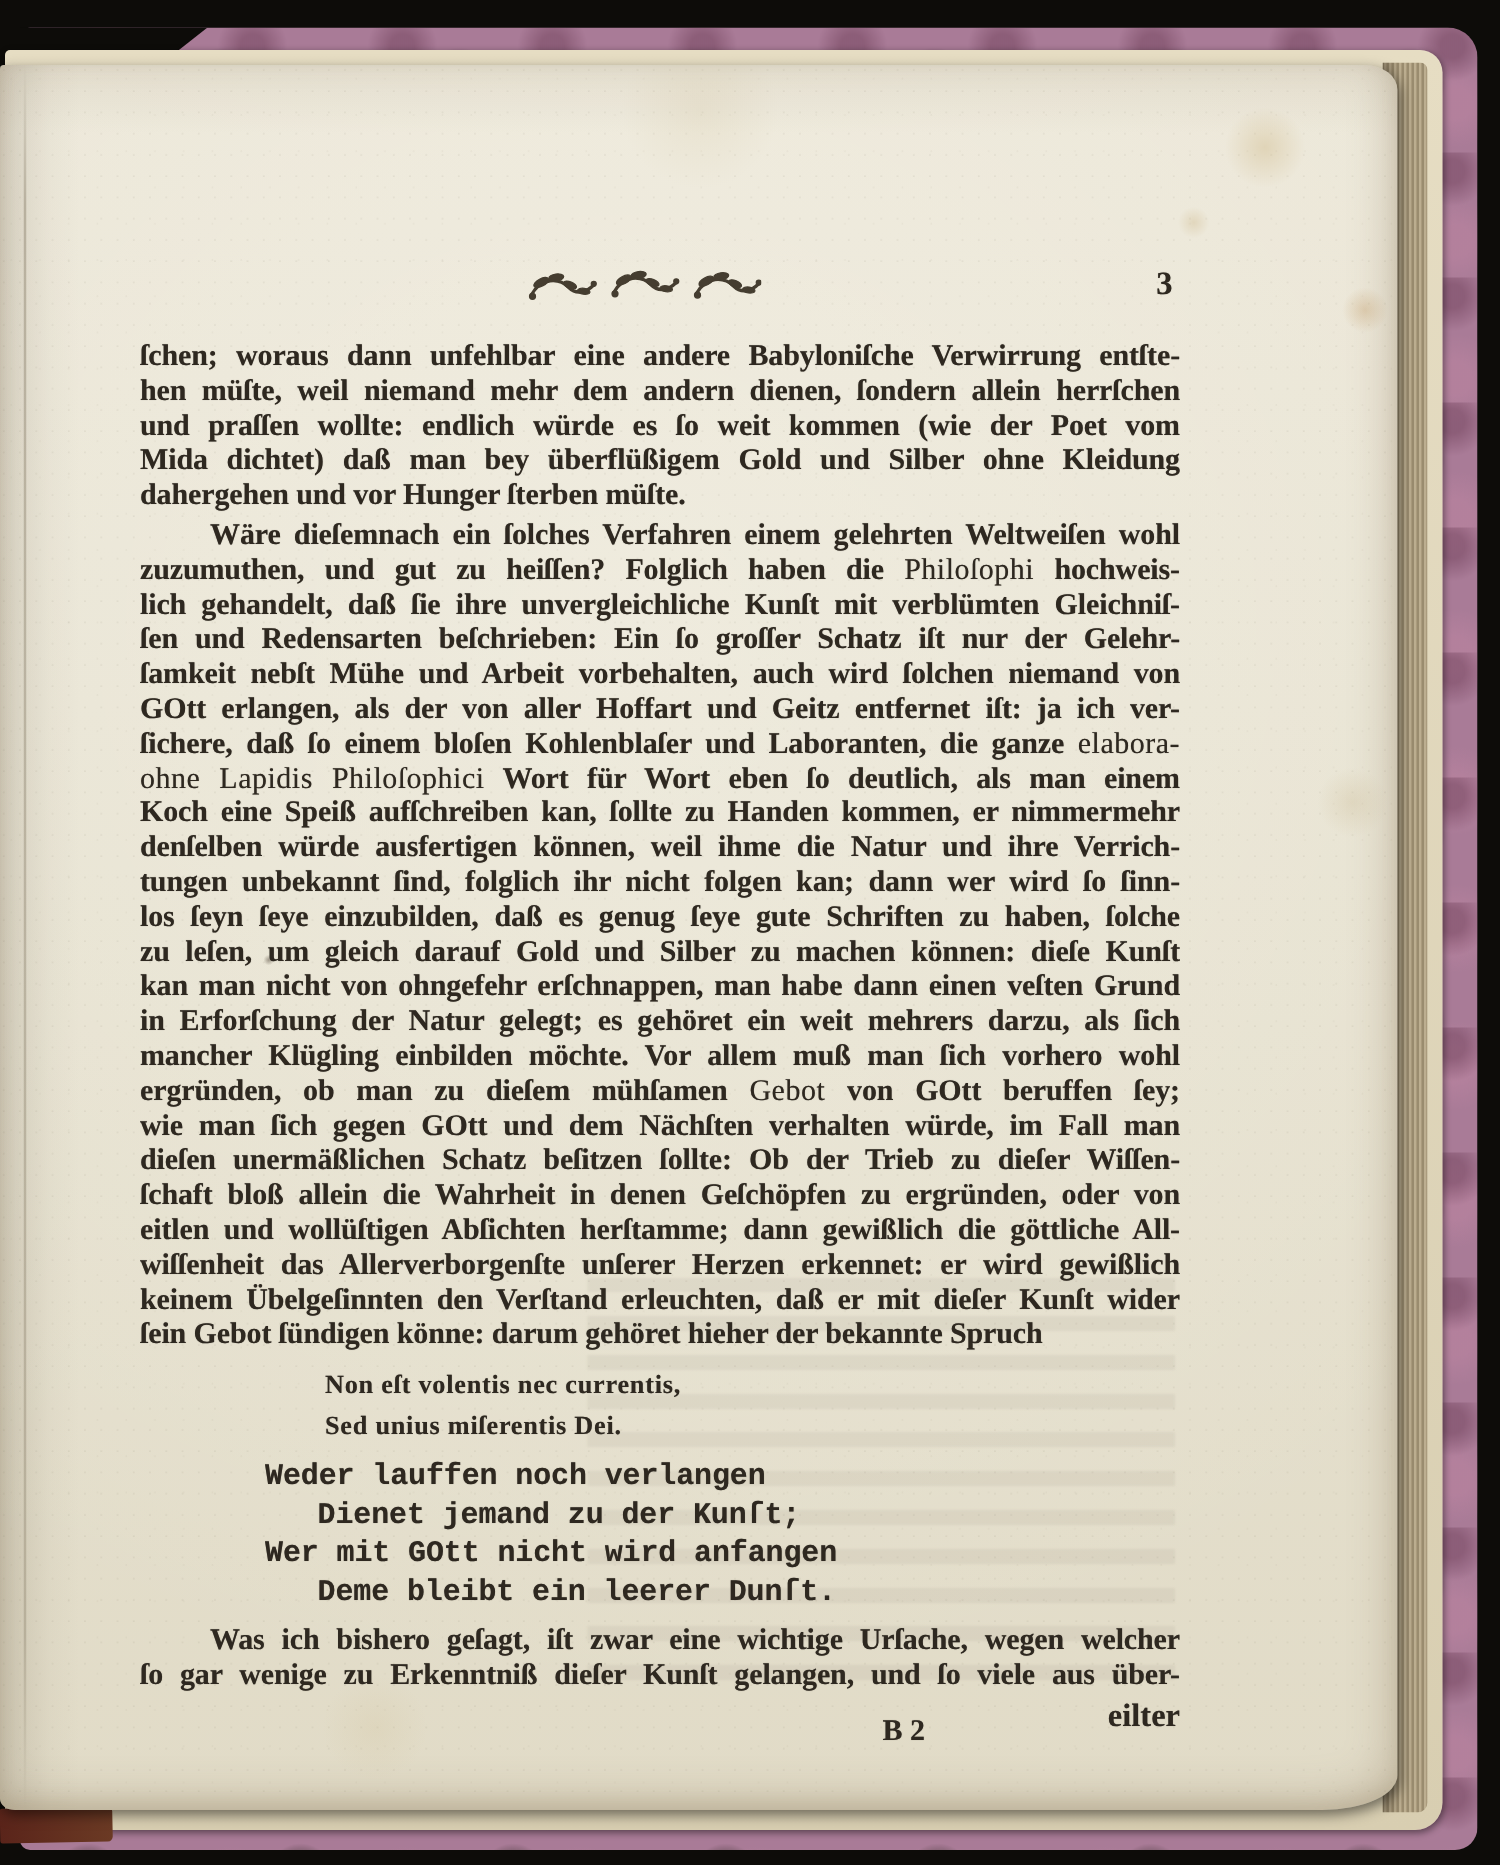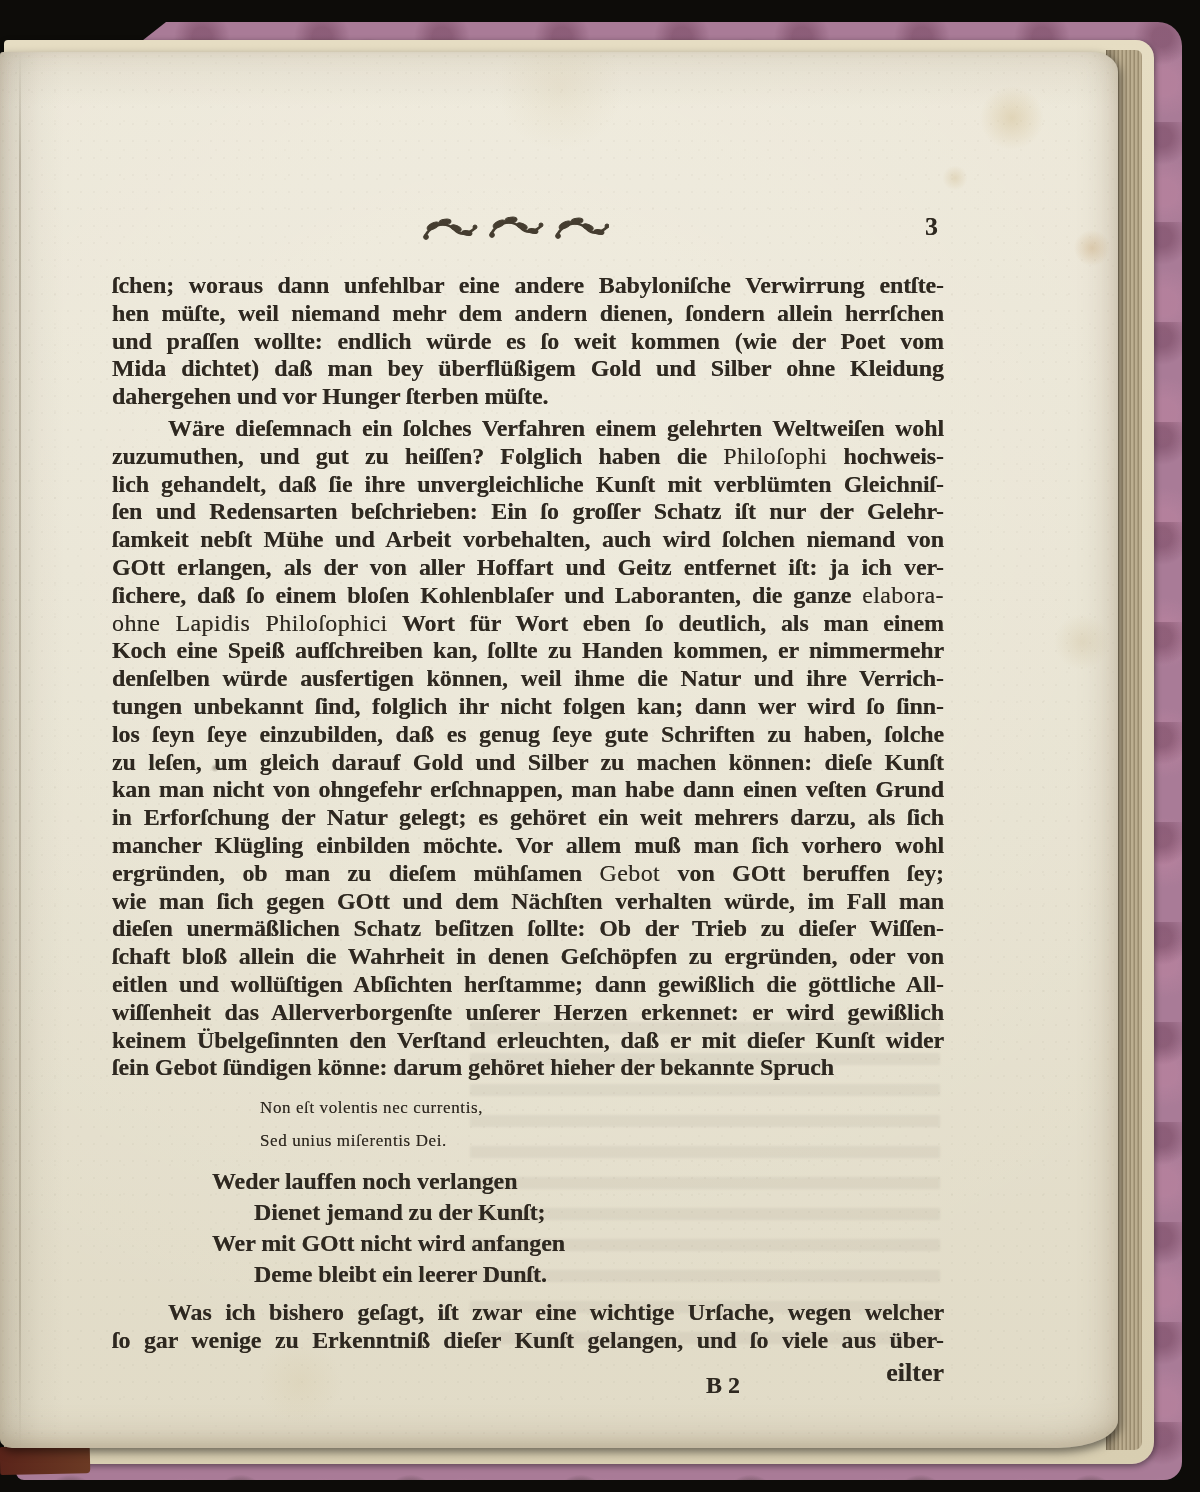--- a/index.html
+++ b/index.html
@@ -100,24 +100,24 @@
   .line{
     font-size:24px;font-weight:bold;line-height:27.8px;height:27.8px;overflow:hidden;
     text-align:justify;text-align-last:justify;letter-spacing:-.1px;white-space:normal;
     text-shadow:0 0 .6px rgba(46,40,32,.55);
   }
   .line .antiqua{font-weight:normal;letter-spacing:.4px;}
   .lastline{text-align:right;text-align-last:left;}
   .indent{padding-left:56px;}
   .p2{margin-top:4px;}
   .latin{margin:9px 0 0 148px;}
-  .latin .line{font-weight:normal;font-size:17px;line-height:33px;height:33px;
+  .latin .line{font-weight:bold;font-size:21px;line-height:33px;height:33px;
     text-align:right;text-align-last:left;letter-spacing:.6px;}
   .gverse{margin:9px 0 0 100px;}
-  .gverse .line{text-align:right;text-align-last:left;line-height:31px;height:31px;}
+  .gverse .line{text-align:right;text-align-last:left;line-height:31px;height:31px;font-family:Liberation Mono, monospace;}
   .gverse .vindent{padding-left:42px;}
   .p3{margin-top:9px;}
   .footer-row{position:relative;margin-top:1px;height:32px;}
   .signature{position:absolute;left:594px;top:16px;font-size:24px;font-weight:bold;
     text-shadow:0 0 .6px rgba(46,40,32,.55);}
   .catchword{position:absolute;right:0;top:2px;font-size:26px;font-weight:bold;
     text-shadow:0 0 .6px rgba(46,40,32,.55);}
 </style>
 </head>
 <body>

